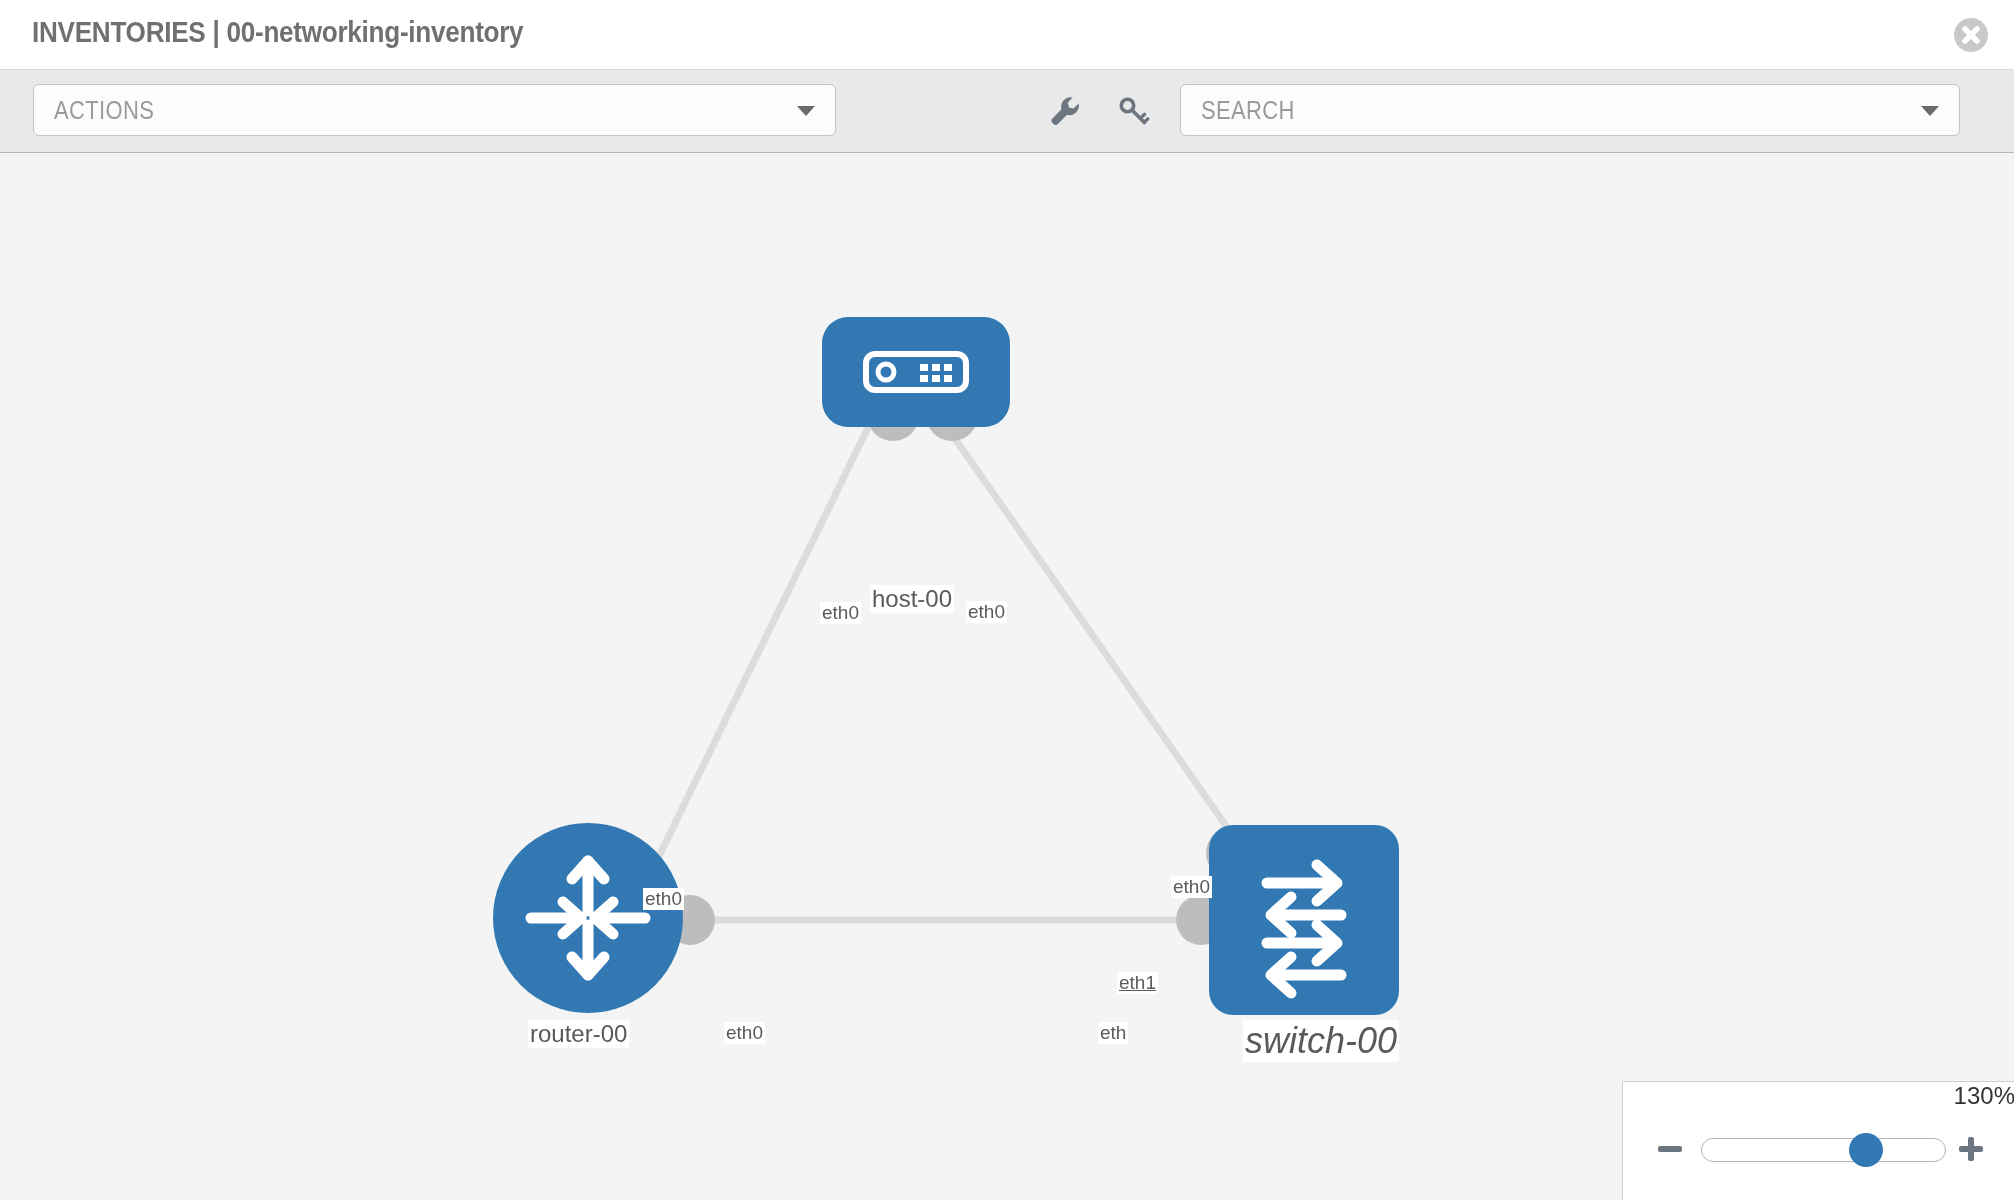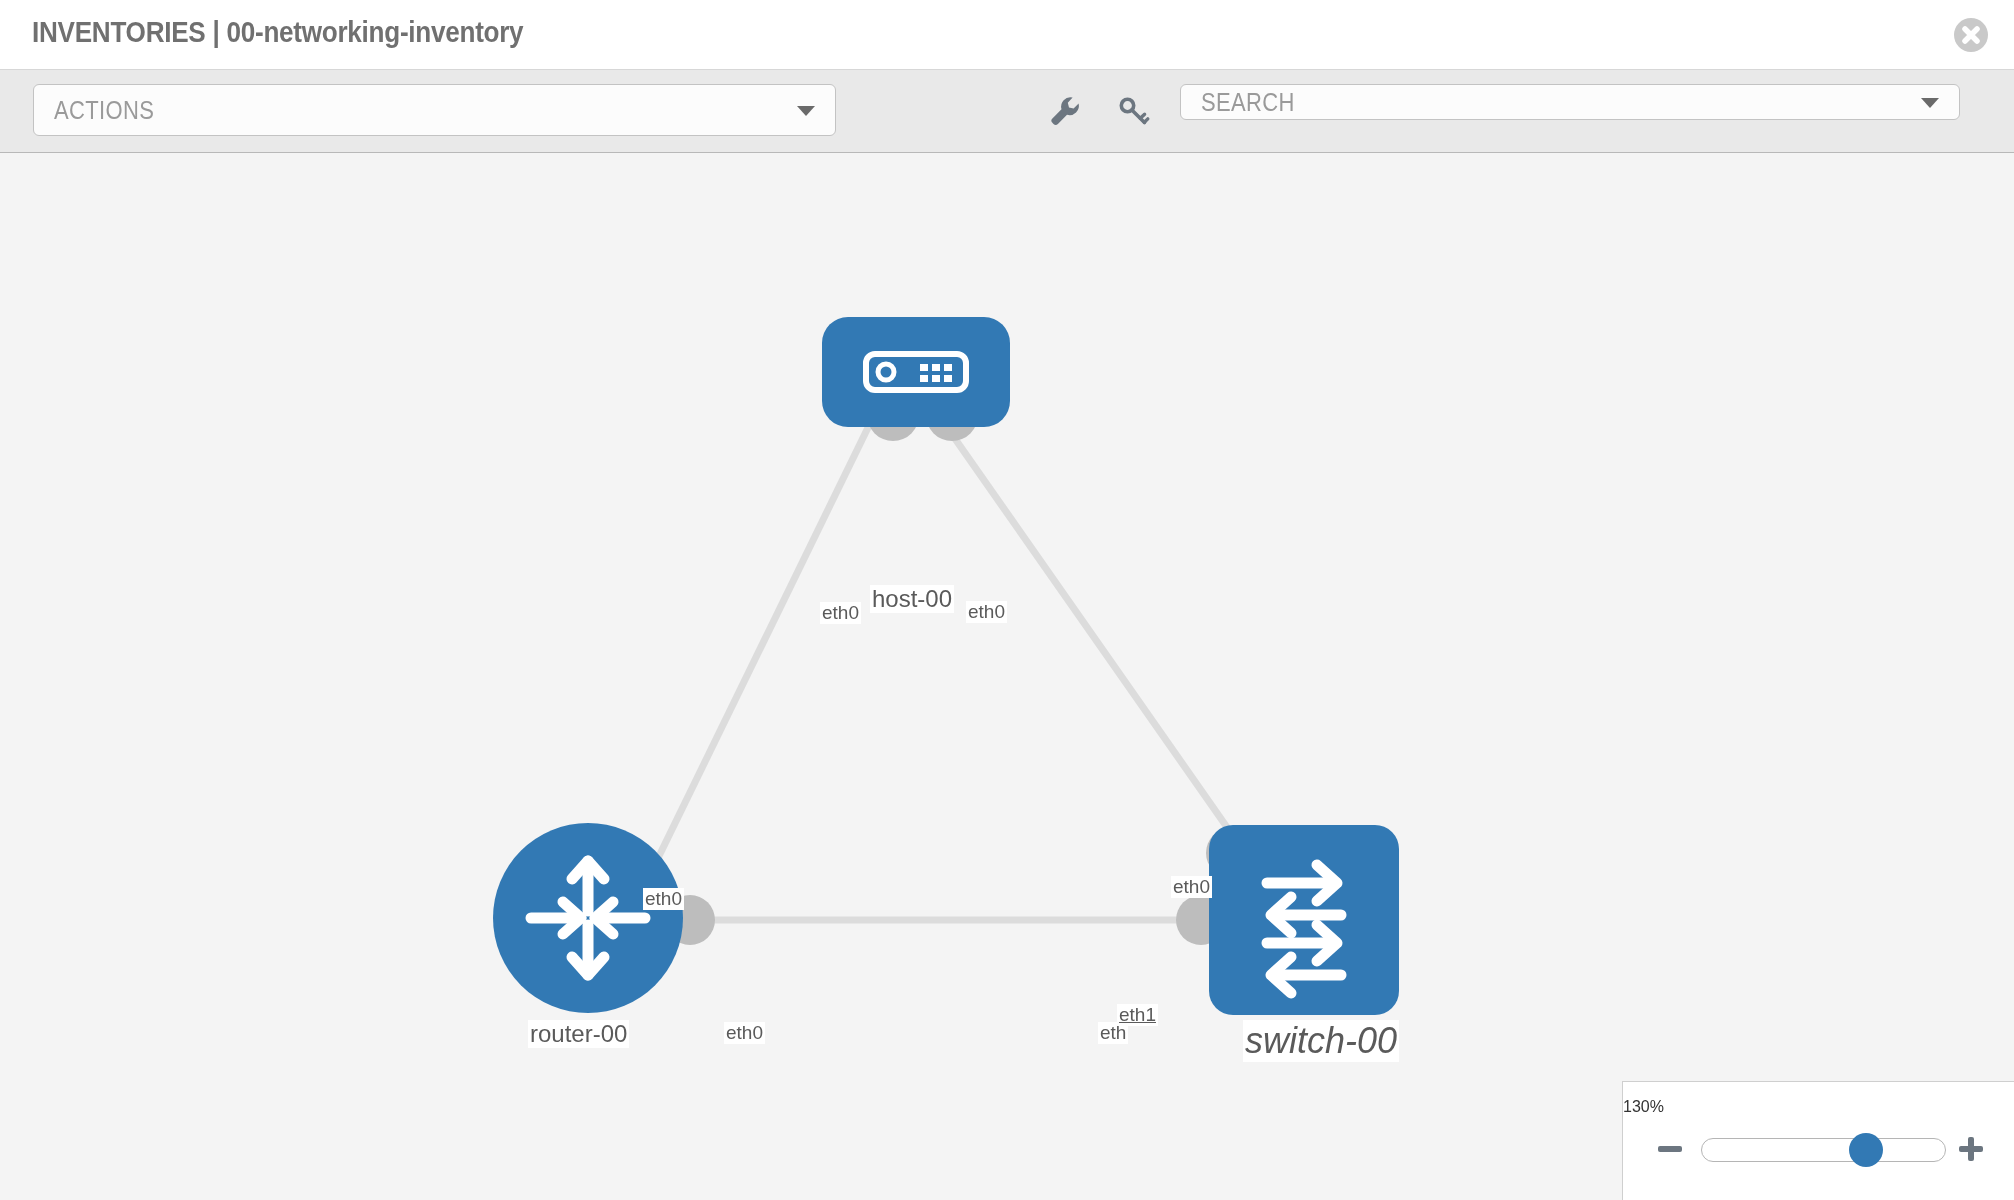--- a/index.html
+++ b/index.html
@@ -72,21 +72,21 @@
   .actions-select {
     left: 33px;
     top: 84px;
     width: 803px;
     height: 52px;
   }
   .search-select {
     left: 1180px;
     top: 84px;
     width: 780px;
-    height: 36px;
+    height: 52px;
   }
   .select-label {
     position: absolute;
     left: 20px;
     top: 50%;
     transform: translateY(-50%) scaleX(0.88);
     transform-origin: left center;
     font-family: "Liberation Sans Narrow", "Liberation Sans", sans-serif;
     font-size: 25px;
     color: #9a9a9a;
@@ -193,42 +193,42 @@
     font-size: 19px;
     white-space: nowrap;
     padding: 0 2px;
   }
   .el-host-left  { left: 820px;  top: 449px; }
   .el-host-right { left: 966px;  top: 448px; }
   .el-router-up  { left: 643px;  top: 735px; }
   .el-switch-up  { left: 1171px; top: 723px; }
   .el-router-mid { left: 724px;  top: 869px; }
   .el-switch-mid-a { left: 1098px; top: 869px; }
-  .el-switch-mid-b { left: 1117px; top: 851px; text-decoration: underline; }
+  .el-switch-mid-b { left: 1117px; top: 819px; text-decoration: underline; }
 
   
   .zoom-panel {
     position: absolute;
     left: 1622px;
     top: 1081px;
     width: 392px;
     height: 119px;
     background: #ffffff;
     border-top: 1px solid #cfcfcf;
     border-left: 1px solid #cfcfcf;
     box-sizing: border-box;
   }
   .zoom-value {
     position: absolute;
-    top: 16px;
+    top: 0;
     left: 0;
     width: 392px;
-    text-align: left;
+    text-align: right;
     font-family: "Liberation Sans", sans-serif;
-    font-size: 16px;
+    font-size: 24px;
     color: #333333;
   }
   .zoom-minus, .zoom-plus {
     position: absolute;
     top: 52px;
     width: 30px;
     height: 30px;
     cursor: pointer;
   }
   .zoom-minus { left: 32px; }

